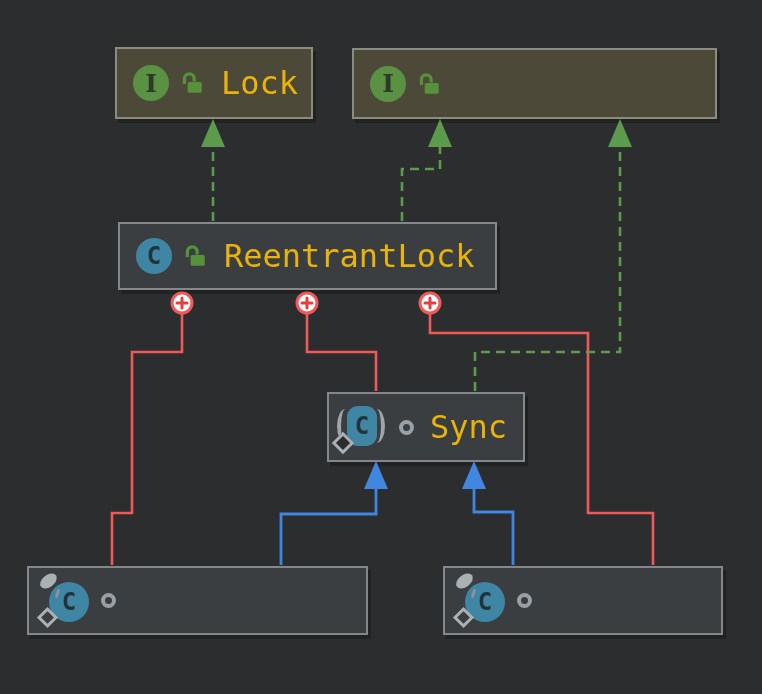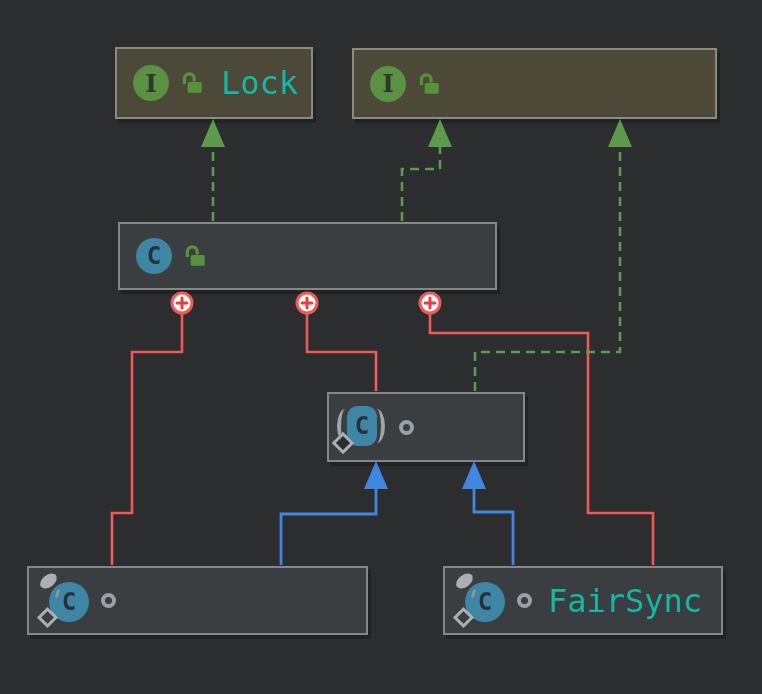--- a/index.html
+++ b/index.html
@@ -8,21 +8,21 @@
     font-family:"DejaVu Sans Mono", monospace; overflow:hidden;
   }
   .edges { position:absolute; left:0; top:0; pointer-events:none; }
   .node {
     position:absolute; box-sizing:border-box; border:2px solid #86888b;
     display:flex; align-items:center; padding-left:16px;
     box-shadow:3px 4px 0 rgba(0,0,0,0.22);
   }
   .node.iface { background:#4c4938; border-color:#8b8b7f; }
   .node.cls   { background:#3b3e41; border-color:#85878a; }
-  .label { color:#14b8a6; font-size:32px; white-space:pre; margin-left:16px; }
+  .label { color:#eab308; font-size:32px; white-space:pre; margin-left:16px; }
   
   .badge { border-radius:50%; display:flex; align-items:center; justify-content:center; flex:none; }
   .badge.green { width:36px; height:36px; background:#5b9143; }
   .badge.teal  { width:36px; height:36px; background:#3e86a4; }
   .glyph-i { font-family:"DejaVu Serif", serif; font-weight:bold; font-size:25px; color:#2e3a29; line-height:1; }
   .glyph-c { font-family:"DejaVu Sans Mono", monospace; font-weight:bold; font-size:24px; color:#24333a; line-height:1; }
   .padlock { flex:none; margin-left:10px; }
   
   .ring { flex:none; width:7px; height:7px; border:4px solid #9aa1a6; border-radius:50%; margin-left:10px; background:transparent; }
   
@@ -92,32 +92,34 @@
   </div>
 
   <div class="node cls" style="left:118px; top:222px; width:379px; height:68px;">
     <span class="badge teal">
       <span class="glyph-c">C</span>
     </span>
     <svg class="padlock" width="26" height="26" viewBox="0 0 24 24">
       <path d="M5 13 v-5 a4.5 4.5 0 0 1 9 0 v2.5" fill="none" stroke="#55923a" stroke-width="3"></path>
       <rect x="8" y="11" width="13" height="10" rx="1.5" fill="#55923a"></rect>
     </svg>
+    <span class="label">ReentrantLock</span>
   </div>
 
   <div class="node cls" style="left:327px; top:392px; width:198px; height:70px; padding-left:12px;">
     <span class="abstract-ic">
       <span class="paren l"></span>
       <span class="squircle">
         <span class="glyph-c">C</span>
       </span>
       <span class="paren r"></span>
       <span class="diamond-solid"></span>
     </span>
     <span class="ring"></span>
+    <span class="label">Sync</span>
   </div>
 
   <div class="node cls" style="left:27px; top:566px; width:341px; height:69px; padding-left:14px;">
     <span class="final-ic">
       <span class="circle">
         <span class="glyph-c">C</span>
       </span>
       <span class="pin"></span>
       <span class="tick"></span>
       <span class="diamond-open"></span>
@@ -128,21 +130,20 @@
   <div class="node cls" style="left:443px; top:566px; width:280px; height:69px; padding-left:14px;">
     <span class="final-ic">
       <span class="circle">
         <span class="glyph-c">C</span>
       </span>
       <span class="pin"></span>
       <span class="tick"></span>
       <span class="diamond-open"></span>
     </span>
     <span class="ring"></span>
-    <span class="label">FairSync</span>
   </div>
 
   <svg class="edges" width="762" height="694" viewBox="0 0 762 694">
 
     <g>
       <path class="e-red" d="M182 314 V352 H132 V513 H112 V565"></path>
     </g>
     <g>
       <path class="e-red" d="M307 314 V352 H376 V391"></path>
     </g>

